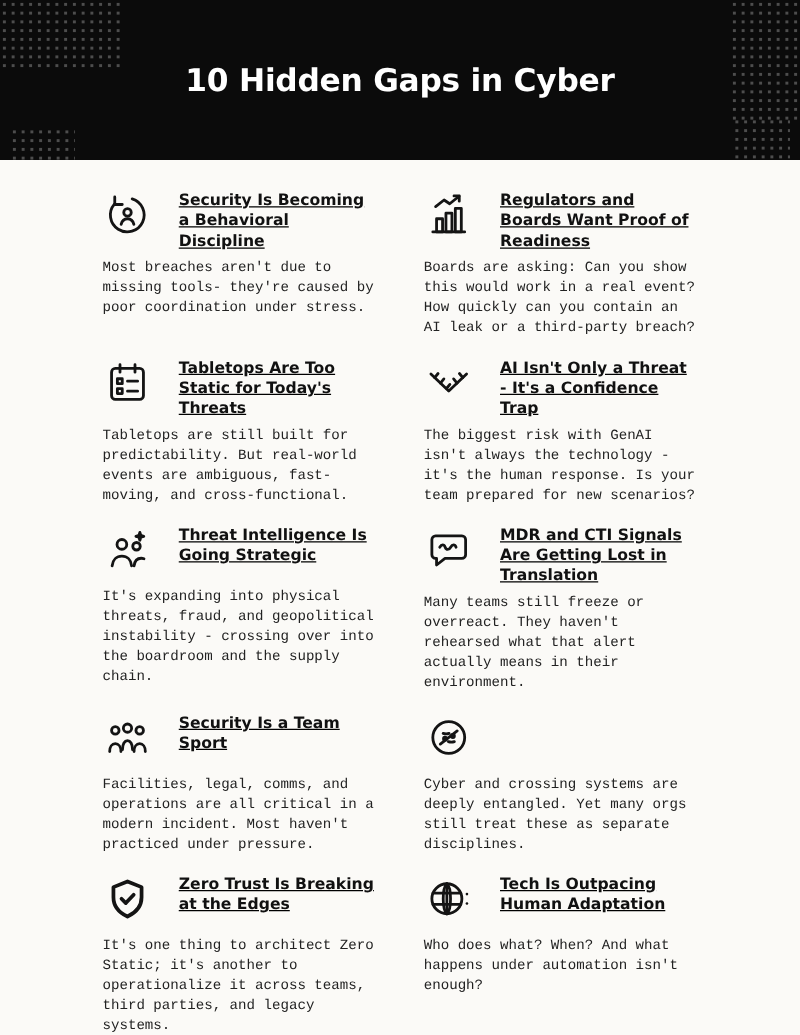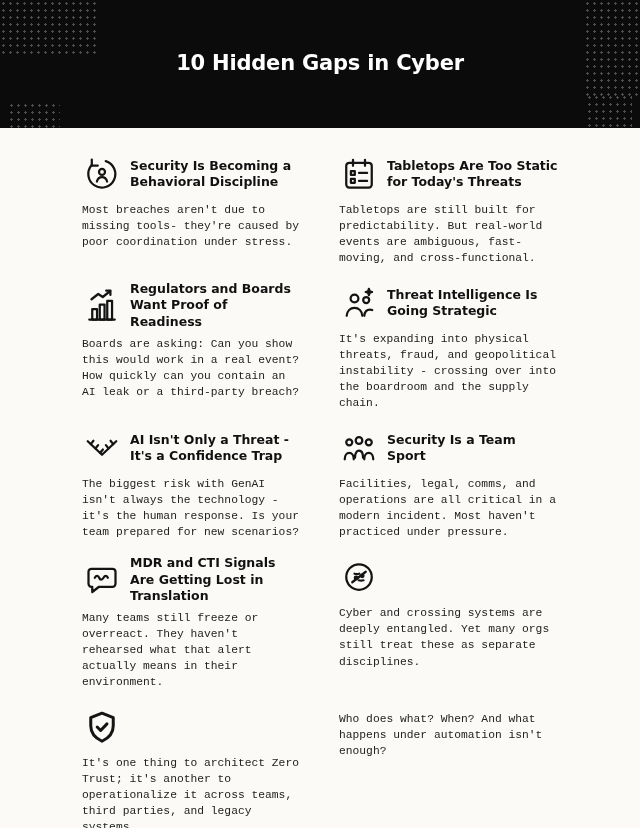--- a/index.html
+++ b/index.html
@@ -2,30 +2,30 @@
 <html><head>
 <meta charset="utf-8">
 <style>
   * { box-sizing: border-box; margin: 0; padding: 0; }
   html, body { background: #e8e8e8; }
   body { width: 640px; margin: 0 auto; font-family: "DejaVu Sans", "Liberation Sans", sans-serif; }
   .page { width: 640px; height: 828px; background: #fbfaf7; display: flex; flex-direction: column; overflow: hidden; }
 
   
   .hero { position: relative; height: 128px; background: #0b0b0b; flex: 0 0 auto; display: flex; align-items: center; justify-content: center; }
-  .hero h1 { color: #ffffff; font-size: 21px; line-height: 1.32; font-weight: 800; text-align: center; letter-spacing: -0.2px; }
+  .hero h1 { color: #ffffff; font-size: 25px; line-height: 1.32; font-weight: 800; text-align: center; letter-spacing: -0.2px; }
   .dots { position: absolute; background-image: radial-gradient(#4d4d4d 1.1px, transparent 1.3px); background-size: 7px 7px; }
   .dots-tl { left: 0; top: 0; width: 98px; height: 56px; }
   .dots-tr { right: 0; top: 0; width: 56px; height: 98px; }
   .dots-bl { left: 8px; bottom: 0; width: 52px; height: 26px; }
   .dots-br { right: 8px; bottom: 0; width: 46px; height: 34px; }
 
   
   .grid { display: grid; grid-template-columns: 1fr 1fr; column-gap: 38px; row-gap: 15px; padding: 24px 82px 0 82px; }
-  .item-head { display: flex; align-items: center; gap: 8px; min-height: 44px; }
+  .item-head { display: flex; gap: 21px; min-height: 44px; text-decoration: underline; }
   .icon { flex: 0 0 40px; width: 40px; height: 40px; display: flex; align-items: center; justify-content: center; }
   .icon svg { width: 36px; height: 36px; stroke: #141414; stroke-width: 1.5; fill: none; stroke-linecap: round; stroke-linejoin: round; }
   .item-title { font-size: 12.5px; line-height: 1.3; font-weight: 700; color: #111; max-width: 172px; }
   .item-body { margin-top: 6px; font-size: 11.3px; line-height: 1.42; color: #222; max-width: 222px; font-family: Liberation Mono, monospace; }
 
   
   .cta { margin: 13px auto 0 auto; width: 464px; background: #e8bdf4; border-radius: 14px; padding: 11px 26px; text-align: center; }
   .cta p { font-size: 11.6px; line-height: 1.62; color: #141414; }
 </style>
 </head>
@@ -57,76 +57,89 @@
         </span>
         <h3 class="item-title">Security Is Becoming a Behavioral Discipline</h3>
       </div>
       <p class="item-body">Most breaches aren't due to missing tools- they're caused by poor coordination under stress.</p>
     </div>
 
     <div class="item">
       <div class="item-head">
         <span class="icon">
           <svg viewBox="0 0 24 24">
-              <rect x="3.5" y="4.5" width="17" height="16.5" rx="2"></rect>
-              <path d="M8 2.5v4M16 2.5v4"></path>
-              <rect x="6.6" y="10" width="2.6" height="2.6"></rect>
-              <rect x="6.6" y="15.3" width="2.6" height="2.6"></rect>
-              <path d="M12 11.3h5.4M12 16.6h5.4"></path>
-            </svg>
-        </span>
-        <h3 class="item-title">Tabletops Are Too Static for Today's Threats</h3>
-      </div>
-      <p class="item-body">Tabletops are still built for predictability. But real-world events are ambiguous, fast-moving, and cross-functional.</p>
-    </div>
-
-    <div class="item">
-      <div class="item-head">
-        <span class="icon">
-          <svg viewBox="0 0 24 24">
               <path d="M3.5 21h17"></path>
               <rect x="5.5" y="14" width="3.2" height="7"></rect>
               <rect x="10.5" y="11" width="3.2" height="10"></rect>
               <rect x="15.5" y="8.5" width="3.2" height="12.5"></rect>
               <path d="M5 7.5l4.5-3.5 3 2 5-4"></path>
               <path d="M14.8 1.8h2.8v2.8"></path>
             </svg>
         </span>
         <h3 class="item-title">Regulators and Boards Want Proof of Readiness</h3>
       </div>
       <p class="item-body">Boards are asking: Can you show this would work in a real event? How quickly can you contain an AI leak or a third-party breach?</p>
     </div>
 
     <div class="item">
       <div class="item-head">
         <span class="icon">
           <svg viewBox="0 0 24 24">
+              <rect x="3.5" y="4.5" width="17" height="16.5" rx="2"></rect>
+              <path d="M8 2.5v4M16 2.5v4"></path>
+              <rect x="6.6" y="10" width="2.6" height="2.6"></rect>
+              <rect x="6.6" y="15.3" width="2.6" height="2.6"></rect>
+              <path d="M12 11.3h5.4M12 16.6h5.4"></path>
+            </svg>
+        </span>
+        <h3 class="item-title">Tabletops Are Too Static for Today's Threats</h3>
+      </div>
+      <p class="item-body">Tabletops are still built for predictability. But real-world events are ambiguous, fast-moving, and cross-functional.</p>
+    </div>
+
+    <div class="item">
+      <div class="item-head">
+        <span class="icon">
+          <svg viewBox="0 0 24 24">
+              <path d="M2.5 7.5l9.5 9 9.5-9"></path>
+              <path d="M4.5 9.4l1.8-2.2M7.6 12.3l1.8-2.2M10.8 15.2l1.8-2.2M19.5 9.4l-1.8-2.2M16.4 12.3l-1.8-2.2"></path>
+            </svg>
+        </span>
+        <h3 class="item-title">AI Isn't Only a Threat - It's a Confidence Trap</h3>
+      </div>
+      <p class="item-body">The biggest risk with GenAI isn't always the technology - it's the human response. Is your team prepared for new scenarios?</p>
+    </div>
+
+    <div class="item">
+      <div class="item-head">
+        <span class="icon">
+          <svg viewBox="0 0 24 24">
               <circle cx="9" cy="9" r="2.6"></circle>
               <path d="M3.8 20.5c.3-3.2 2.4-5.2 5.2-5.2s4.9 2 5.2 5.2"></path>
               <circle cx="16.8" cy="10" r="2"></circle>
               <path d="M15.5 20.5c.3-2.6 1.8-4.1 3.8-4.1.5 0 1 .1 1.5.3"></path>
               <path d="M18.6 2.6l.5 1.6 1.6.5-1.6.5-.5 1.6-.5-1.6-1.6-.5 1.6-.5z"></path>
             </svg>
         </span>
         <h3 class="item-title">Threat Intelligence Is Going Strategic</h3>
       </div>
       <p class="item-body">It's expanding into physical threats, fraud, and geopolitical instability - crossing over into the boardroom and the supply chain.</p>
     </div>
 
     <div class="item">
       <div class="item-head">
         <span class="icon">
           <svg viewBox="0 0 24 24">
-              <path d="M2.5 7.5l9.5 9 9.5-9"></path>
-              <path d="M4.5 9.4l1.8-2.2M7.6 12.3l1.8-2.2M10.8 15.2l1.8-2.2M19.5 9.4l-1.8-2.2M16.4 12.3l-1.8-2.2"></path>
-            </svg>
-        </span>
-        <h3 class="item-title">AI Isn't Only a Threat - It's a Confidence Trap</h3>
-      </div>
-      <p class="item-body">The biggest risk with GenAI isn't always the technology - it's the human response. Is your team prepared for new scenarios?</p>
+              <path d="M5 4.5h14a2 2 0 0 1 2 2v8a2 2 0 0 1-2 2h-9l-4.5 3.5V16.5H5a2 2 0 0 1-2-2v-8a2 2 0 0 1 2-2z"></path>
+              <path d="M7.2 10.5c.9-1.6 2.3-1.6 2.9 0s2 1.6 2.9 0 2.3-1.6 2.9 0"></path>
+            </svg>
+        </span>
+        <h3 class="item-title">MDR and CTI Signals Are Getting Lost in Translation</h3>
+      </div>
+      <p class="item-body">Many teams still freeze or overreact. They haven't rehearsed what that alert actually means in their environment.</p>
     </div>
 
     <div class="item">
       <div class="item-head">
         <span class="icon">
           <svg viewBox="0 0 24 24">
               <circle cx="5.5" cy="8.2" r="2"></circle>
               <circle cx="12" cy="7" r="2.2"></circle>
               <circle cx="18.5" cy="8.2" r="2"></circle>
               <path d="M2.5 19.5c0-2.6 1.3-4.2 3-4.2s3 1.6 3 4.2"></path>
@@ -136,57 +149,57 @@
         </span>
         <h3 class="item-title">Security Is a Team Sport</h3>
       </div>
       <p class="item-body">Facilities, legal, comms, and operations are all critical in a modern incident.  Most haven't practiced under pressure.</p>
     </div>
 
     <div class="item">
       <div class="item-head">
         <span class="icon">
           <svg viewBox="0 0 24 24">
-              <path d="M5 4.5h14a2 2 0 0 1 2 2v8a2 2 0 0 1-2 2h-9l-4.5 3.5V16.5H5a2 2 0 0 1-2-2v-8a2 2 0 0 1 2-2z"></path>
-              <path d="M7.2 10.5c.9-1.6 2.3-1.6 2.9 0s2 1.6 2.9 0 2.3-1.6 2.9 0"></path>
-            </svg>
-        </span>
-        <h3 class="item-title">MDR and CTI Signals Are Getting Lost in Translation</h3>
-      </div>
-      <p class="item-body">Many teams still freeze or overreact. They haven't rehearsed what that alert actually means in their environment.</p>
-    </div>
-
-    <div class="item">
-      <div class="item-head">
-        <span class="icon">
-          <svg viewBox="0 0 24 24">
               <circle cx="12" cy="12" r="8.5"></circle>
               <path d="M7.5 15.5l9-7"></path>
               <path d="M9 9.8c1.2.4 2 .4 3.2 0M11.8 14.2c1.2.4 2 .4 3.2 0"></path>
               <circle cx="10" cy="12.6" r="0.8"></circle>
               <circle cx="14.2" cy="11.2" r="0.8"></circle>
             </svg>
         </span>
       </div>
       <p class="item-body">Cyber and crossing systems are deeply entangled. Yet many orgs still treat these as separate disciplines.</p>
     </div>
 
     <div class="item">
       <div class="item-head">
         <span class="icon">
           <svg viewBox="0 0 24 24" style="stroke-width:2">
               <path d="M12 2.8l7.5 3v5.4c0 5.2-3.2 8.3-7.5 10.3-4.3-2-7.5-5.1-7.5-10.3V5.8z"></path>
               <path d="M8.8 12l2.3 2.3 4.2-4.4"></path>
             </svg>
         </span>
-      </div>
-      <p class="item-body">It's one thing to architect Zero Trust; it's another to operationalize it across teams, third parties, and legacy systems.</p>
-    </div>
-
-    <div class="item">
+        <h3 class="item-title">Zero Trust Is Breaking at the Edges</h3>
+      </div>
+      <p class="item-body">It's one thing to architect Zero Static; it's another to operationalize it across teams, third parties, and legacy systems.</p>
+    </div>
+
+    <div class="item">
+      <div class="item-head">
+        <span class="icon">
+          <svg viewBox="0 0 24 24">
+              <circle cx="11" cy="12" r="8"></circle>
+              <path d="M11 4v16M3.6 9h14.8M3.6 15h14.8"></path>
+              <path d="M11 4c-2.6 2.2-2.6 13.8 0 16M11 4c2.6 2.2 2.6 13.8 0 16"></path>
+              <circle cx="21.7" cy="9.5" r="0.7" fill="#141414" stroke="none"></circle>
+              <circle cx="21.7" cy="14.5" r="0.7" fill="#141414" stroke="none"></circle>
+            </svg>
+        </span>
+        <h3 class="item-title">Tech Is Outpacing Human Adaptation</h3>
+      </div>
       <p class="item-body">Who does what? When? And what happens under automation isn't enough?</p>
     </div>
 
   </main>
 
   <section class="cta">
     <p>Want to explore how teams like yours are building cyber-physical readiness?</p>
 
   </section>
 

